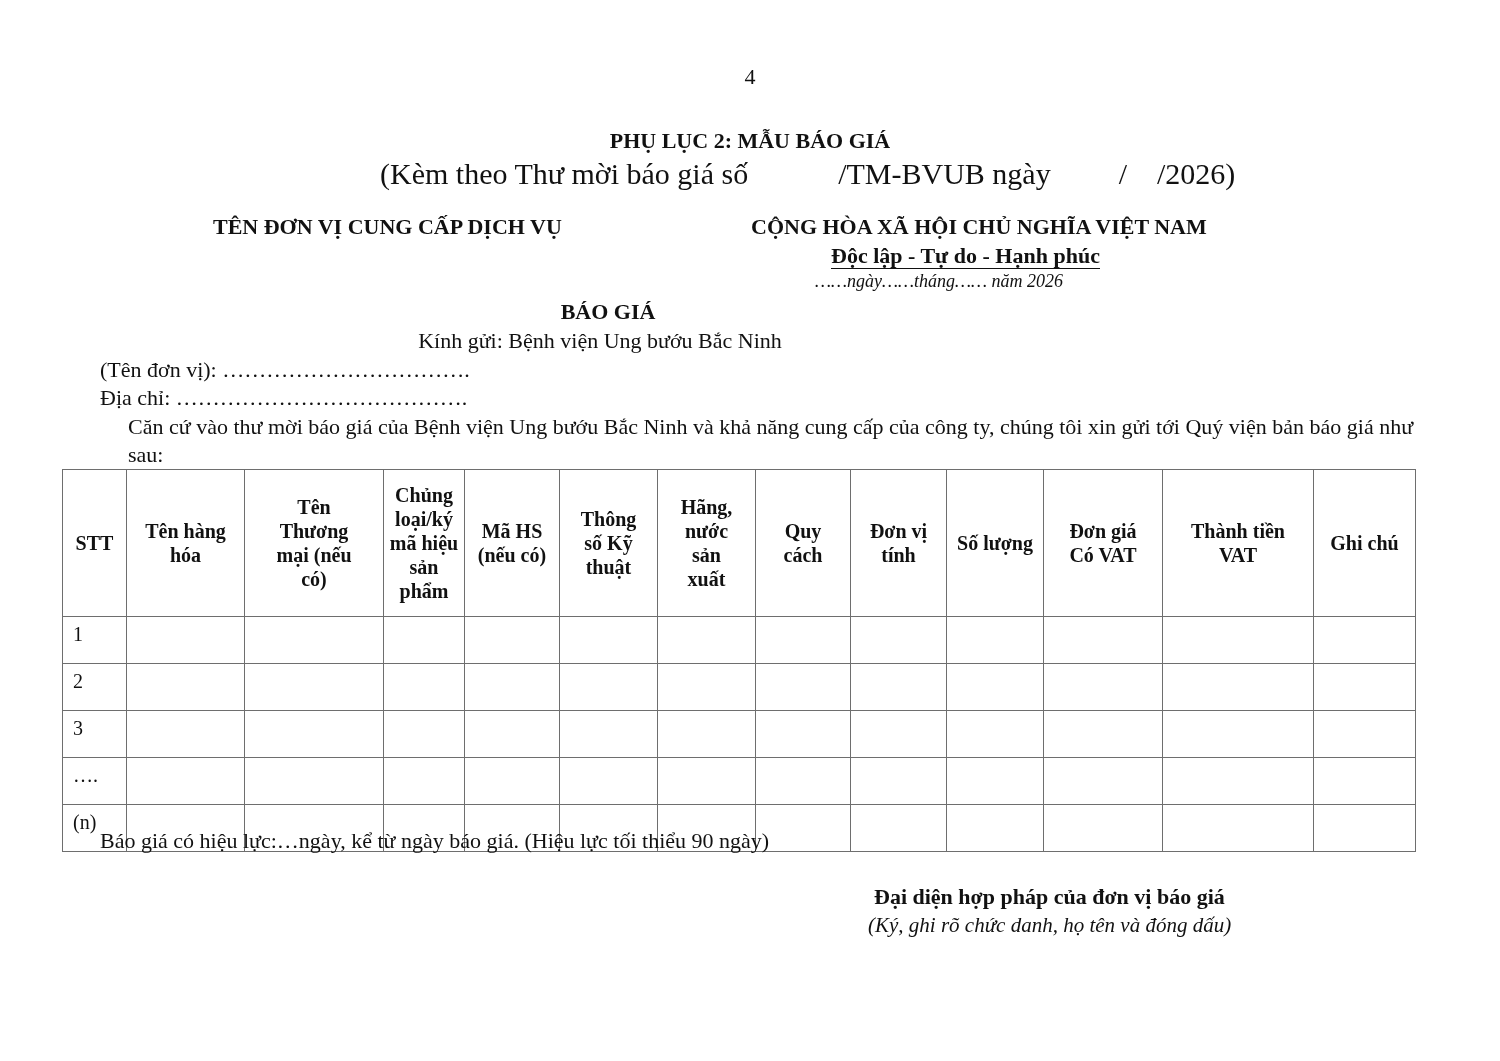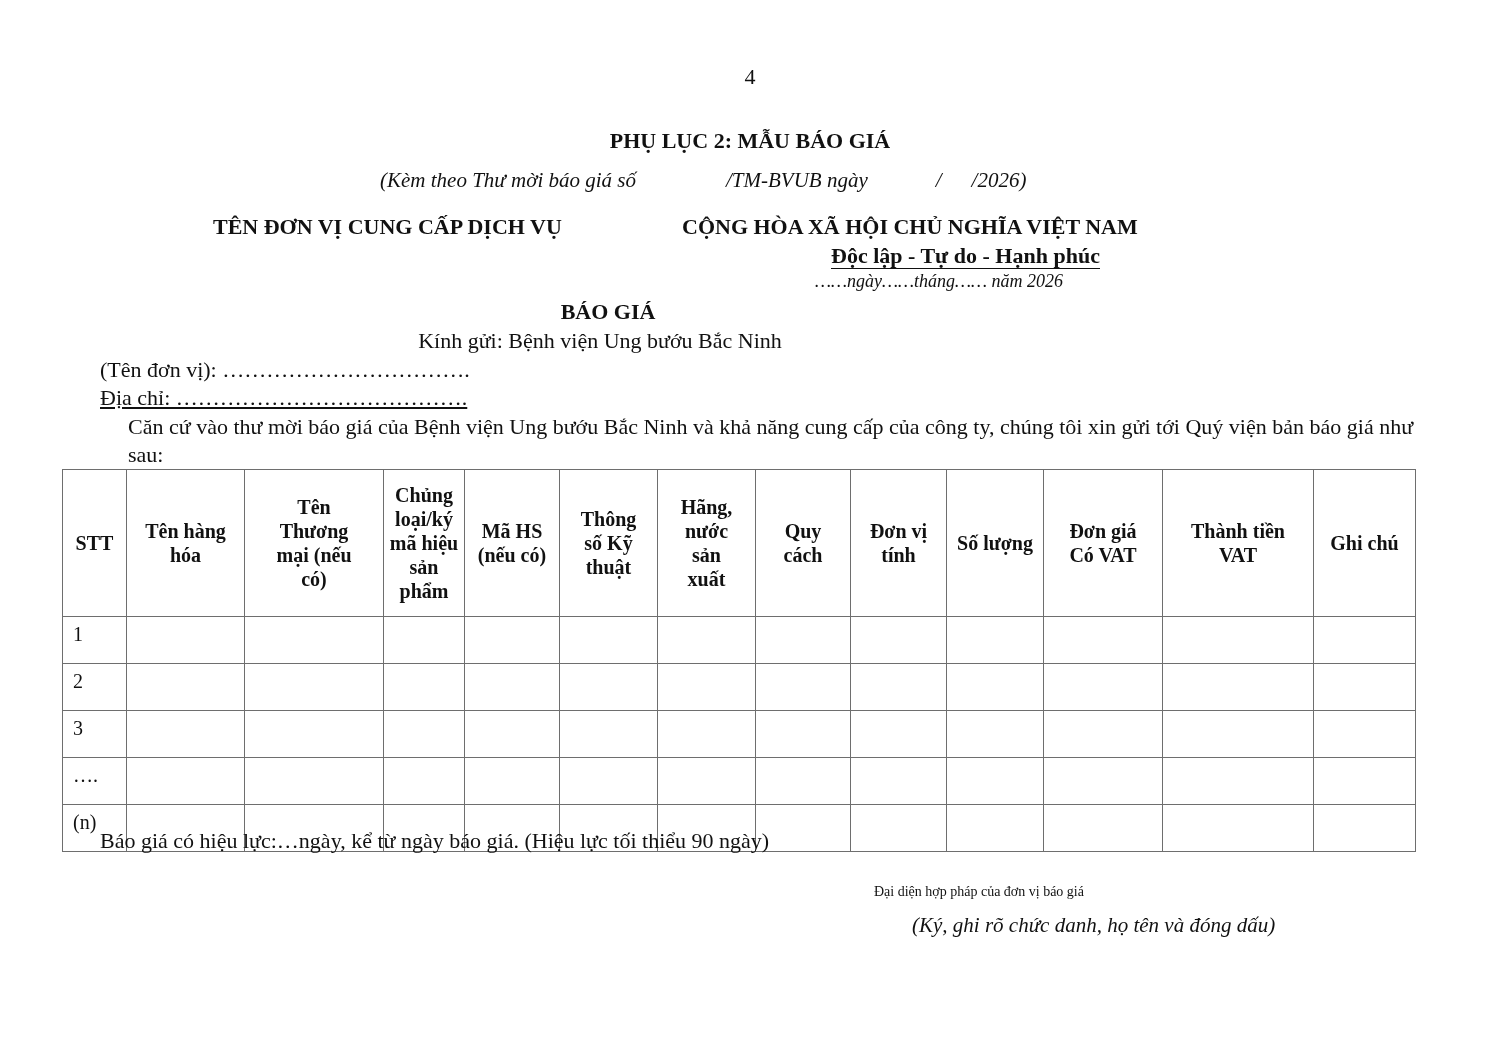--- a/index.html
+++ b/index.html
@@ -4,53 +4,53 @@
 <style>
   html, body { margin: 0; padding: 0; background: #ffffff; }
   body {
     width: 1500px; height: 1061px; position: relative; overflow: hidden;
     font-family: "Liberation Serif", "DejaVu Serif", serif; color: #111111;
   }
   .abs { position: absolute; white-space: nowrap; }
 
   #page-number { left: 0; width: 1500px; top: 64px; font-size: 22px; text-align: center; }
   #appendix-title { left: 0; width: 1500px; top: 128px; font-size: 22px; font-weight: bold; text-align: center; padding-left: 0; }
-  #appendix-subtitle { left: 380px; top: 168px; font-size: 21px; font-style: italic; }
+  #appendix-subtitle { left: 380px; top: 157px; font-size: 30px; }
   #appendix-subtitle span { display: inline-block; }
 
   #supplier-heading { left: 213px; top: 214px; font-size: 22px; font-weight: bold; }
-  #nation-heading { left: 682px; top: 214px; font-size: 22px; font-weight: bold; }
+  #nation-heading { left: 751px; top: 214px; font-size: 22px; font-weight: bold; }
   #motto { left: 831px; top: 243px; font-size: 22px; font-weight: bold; border-bottom: 1.5px solid #111; line-height: 25px; }
   #date-line { left: 815px; top: 271px; font-size: 18px; font-style: italic; }
 
   #doc-title { left: 0; width: 1216px; top: 299px; font-size: 22px; font-weight: bold; text-align: center; }
   #recipient { left: 0; width: 1200px; top: 328px; font-size: 22px; text-align: center; }
 
   #unit-name { left: 100px; top: 357px; font-size: 22px; }
-  #address { left: 100px; top: 385px; font-size: 22px; text-decoration: underline; }
+  #address { left: 100px; top: 385px; font-size: 22px; }
   #intro { left: 100px; top: 413px; width: 1310px; font-size: 22px; line-height: 28px; white-space: normal; margin-left: 28px; }
 
   #quote-table {
     position: absolute; left: 62px; top: 469px; width: 1353px;
     border-collapse: collapse; table-layout: fixed;
     font-size: 20px;
   }
   #quote-table th, #quote-table td {
     border: 1.5px solid #6e6e6e; padding: 0; vertical-align: middle;
   }
   #quote-table th {
     height: 146px; font-weight: bold; text-align: center; line-height: 24px;
     padding: 0 4px; font-size: 20px; white-space: normal;
   }
   #quote-table td { height: 40px; font-size: 20px; text-align: left; vertical-align: top; }
   #quote-table td.stt { padding: 6px 0 0 10px; }
 
   #validity { left: 100px; top: 828px; font-size: 22px; }
-  #signature-title { left: 874px; top: 884px; font-size: 14px; font-weight: normal; }
-  #signature-note { left: 912px; top: 913px; font-size: 21px; font-style: italic; }
+  #signature-title { left: 874px; top: 884px; font-size: 22px; font-weight: bold; }
+  #signature-note { left: 868px; top: 913px; font-size: 21px; font-style: italic; }
 </style>
 </head>
 <body>
 
 <div id="page-number" class="abs">4</div>
 
 <div id="appendix-title" class="abs">PHỤ LỤC 2: MẪU BÁO GIÁ</div>
 <div id="appendix-subtitle" class="abs">
   <span>(Kèm theo Thư mời báo giá số</span><span style="width:90px"></span><span>/TM-BVUB ngày</span><span style="width:68px"></span><span>/</span><span style="width:30px"></span><span>/2026)</span>
 </div>

